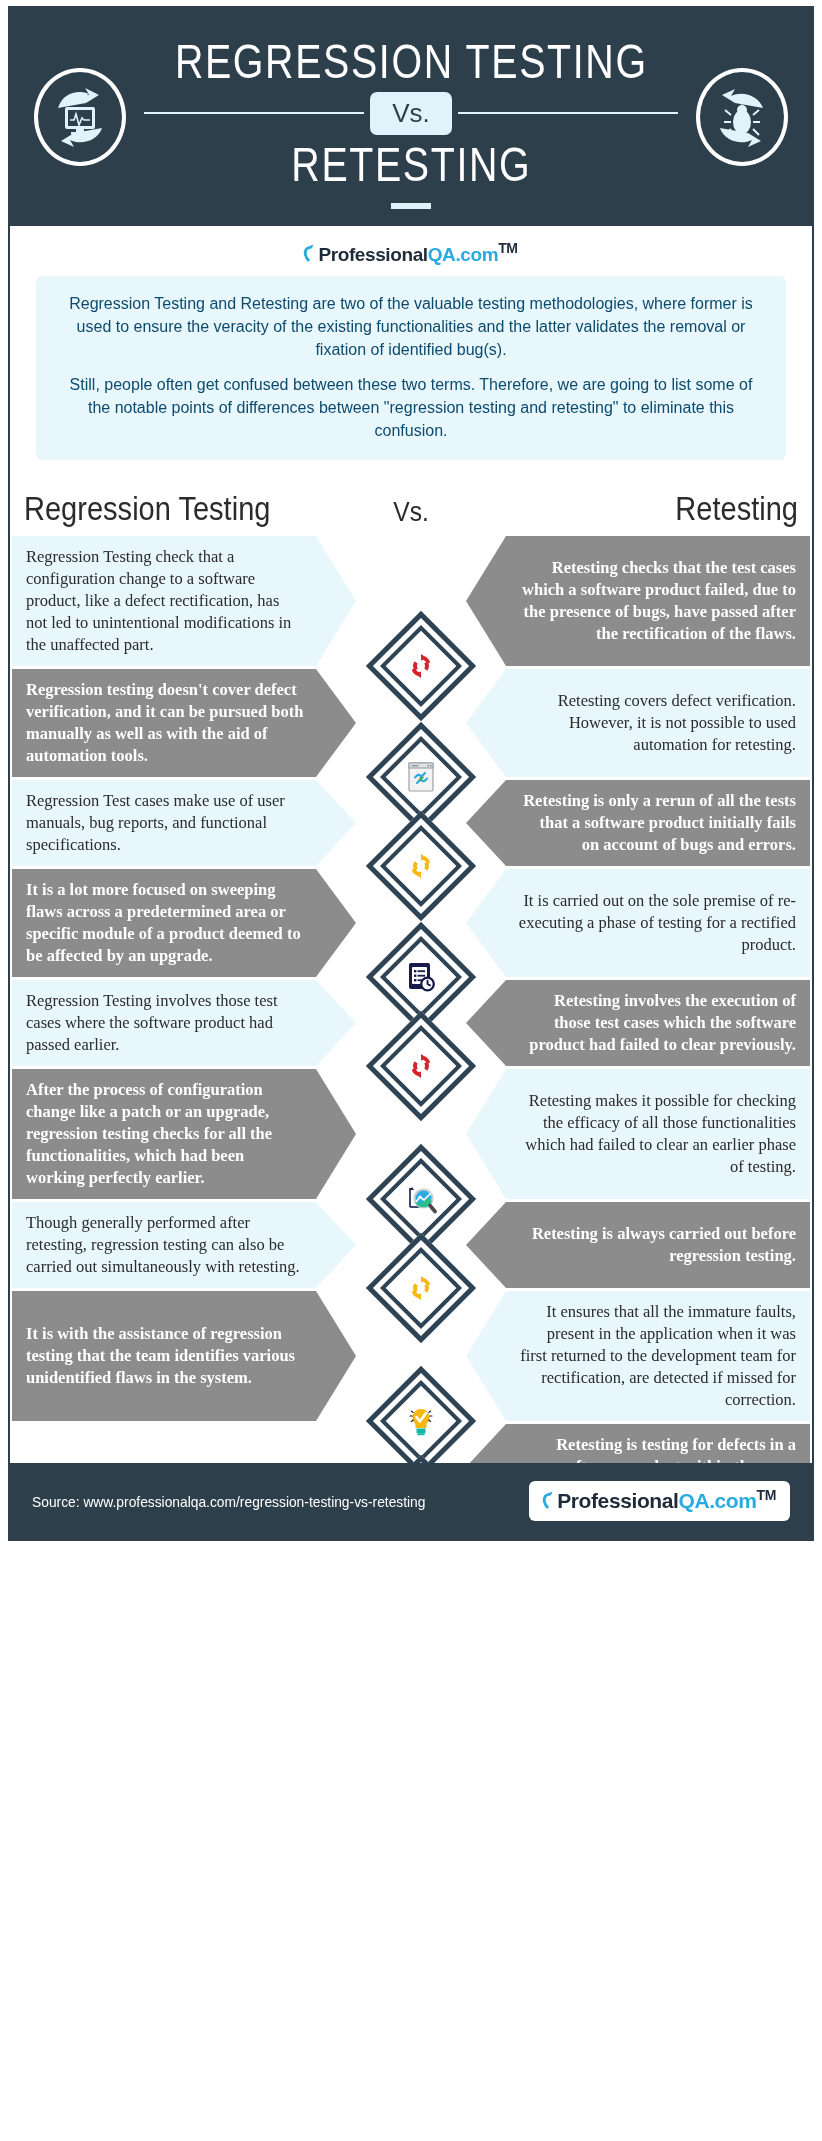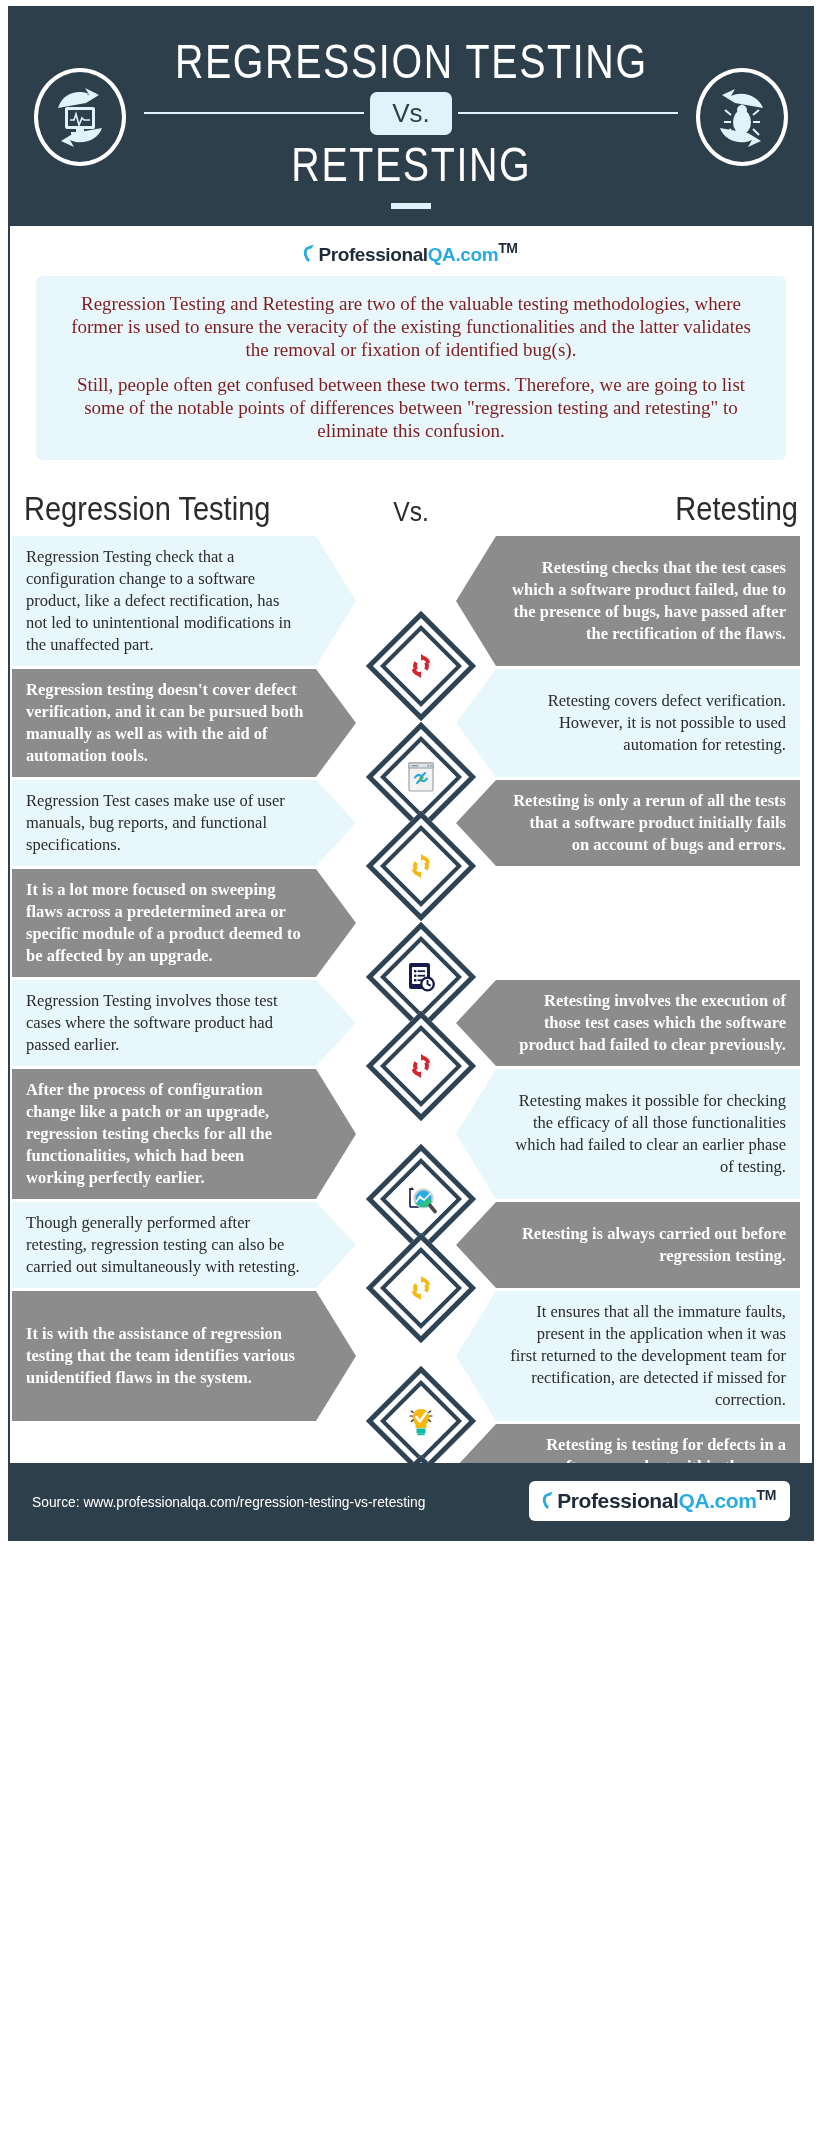--- a/index.html
+++ b/index.html
@@ -97,22 +97,22 @@
   .logo .w1 { color: #1d2b3a; }
   .logo .w2 { color: #29abe2; }
   .logo .tm { font-size: 14px; color: #1d2b3a; position: relative; top: -8px; }
   .intro-box {
     background: #e8f7fc;
     border-radius: 6px;
     padding: 16px 30px 18px 30px;
     text-align: center;
   }
   .intro-box p {
-    font-family: Liberation Serif, serif;
-    font-size: 19px; line-height: 23px; color: #7f1d1d;
+    font-family: Liberation Sans, sans-serif;
+    font-size: 16px; line-height: 23px; color: #0c4a6e;
   }
   .intro-box p + p { margin-top: 12px; }
 
   
   .col-heads {
     display: flex; align-items: flex-end;
     padding: 12px 14px 8px 14px;
     flex: none;
   }
   .ch-left, .ch-right {
@@ -151,21 +151,21 @@
     font-family: "Liberation Serif", serif;
     font-size: 16.5px; line-height: 22px;
     position: relative;
   }
   .cell.left {
     margin-left: 2px;
     clip-path: polygon(0 0, calc(100% - 40px) 0, 100% 50%, calc(100% - 40px) 100%, 0 100%);
     padding-right: 52px;
   }
   .cell.right {
-    margin-left: auto; margin-right: 12px;
+    margin-left: auto; margin-right: 2px;
     clip-path: polygon(40px 0, 100% 0, 100% 100%, 40px 100%, 0 50%);
     padding-left: 52px;
     text-align: right;
     justify-content: flex-end;
   }
   .cell.lightL { background: #e8f7fc; color: #2b2b2b; }
   .cell.grayL  { background: #8c8c8c; color: #ffffff; font-weight: bold; }
   .cell.lightR { background: #e8f7fc; color: #2b2b2b; }
   .cell.grayR  { background: #8c8c8c; color: #ffffff; font-weight: bold; }
 
@@ -347,20 +347,23 @@
                   <path d="M9.2 11 A9 9 0 0 0 9.2 21 L12.4 18.8 A5.6 5.6 0 0 1 12.4 13.2 Z" fill="#f7b814"></path>
                   <path d="M22.8 21 A9 9 0 0 0 22.8 11 L19.6 13.2 A5.6 5.6 0 0 1 19.6 18.8 Z" fill="#f7b814"></path>
                 </svg>
               </span>
             </div>
           </div>
           <div class="row">
             <div class="cell left grayL">
               <span>It is a lot more focused on sweeping flaws across a predetermined area or specific module of a product deemed to be affected by an upgrade.</span>
             </div>
+            <div class="cell right lightR">
+              <span>It is carried out on the sole premise of re-executing a phase of testing for a rectified product.</span>
+            </div>
             <div class="diamond">
               <span class="ico">
                 <svg width="30" height="32" viewBox="0 0 30 32">
                   <rect x="3" y="2" width="21" height="26" rx="2" fill="#171a4a"></rect>
                   <rect x="6" y="6" width="15" height="17" rx="1" fill="#ffffff"></rect>
                   <rect x="8" y="9" width="2.4" height="2.4" fill="#171a4a"></rect>
                   <rect x="11.6" y="9.3" width="7.5" height="1.8" fill="#171a4a"></rect>
                   <rect x="8" y="13.5" width="2.4" height="2.4" fill="#171a4a"></rect>
                   <rect x="11.6" y="13.8" width="7.5" height="1.8" fill="#171a4a"></rect>
                   <rect x="8" y="18" width="2.4" height="2.4" fill="#171a4a"></rect>

